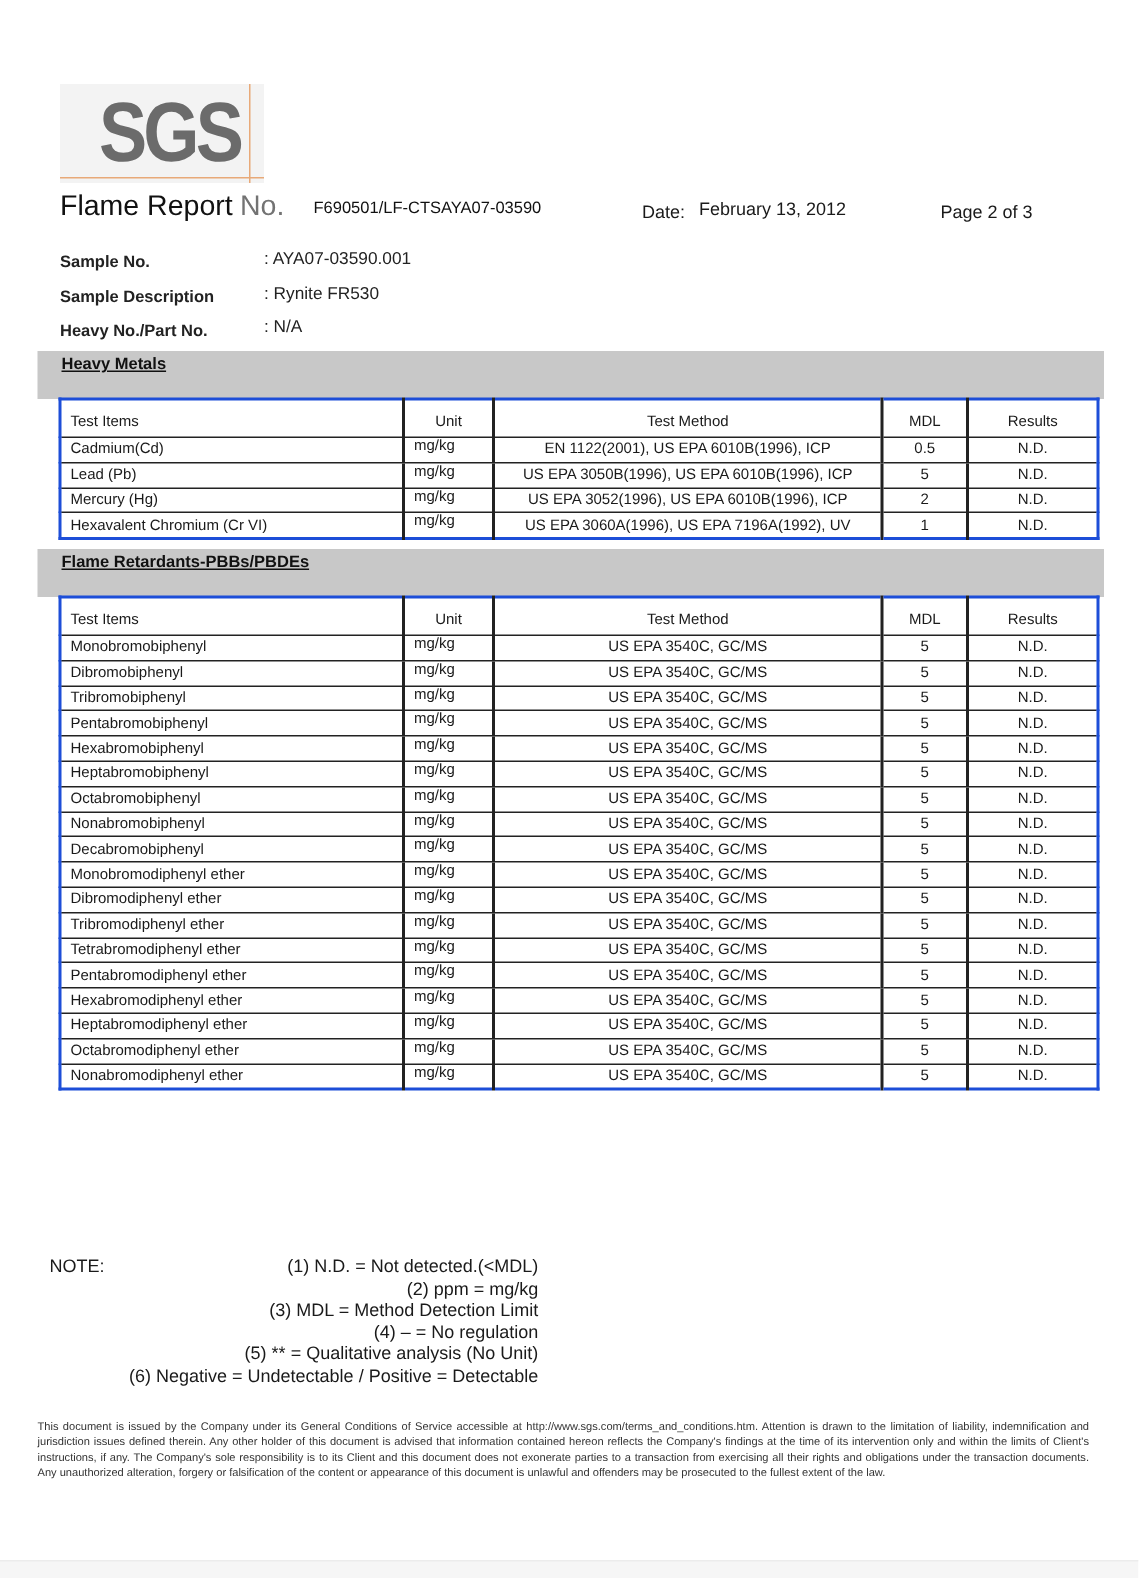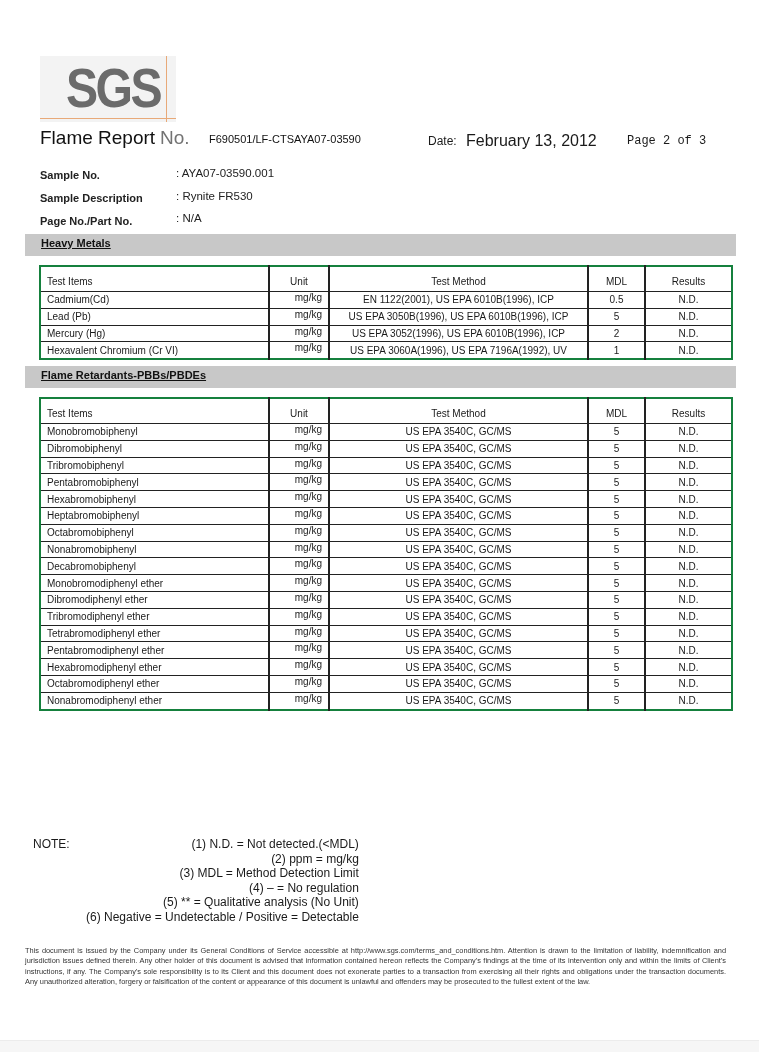--- a/index.html
+++ b/index.html
@@ -10,35 +10,35 @@
   .page-edge { position: absolute; left: 0; top: 1040px; width: 759px; height: 12px; background: #f6f6f6; border-top: 1px solid #ececec; }
   .logo-box { position: absolute; left: 40px; top: 56px; width: 136px; height: 66px; background: #f3f3f3; }
   .logo-text { position: absolute; left: 26px; top: 2px; font-family: "Liberation Sans", sans-serif; font-weight: bold; font-size: 56px; letter-spacing: -3px; color: #6b6b6b; transform: scaleX(0.86); transform-origin: left top; line-height: 60px; }
   .logo-hline { position: absolute; left: 0; top: 62px; width: 136px; height: 1px; background: #e8a978; }
   .logo-vline { position: absolute; left: 126px; top: 0; width: 1px; height: 66px; background: #e8a978; }
 
   .report-title { position: absolute; left: 40px; top: 127px; font-size: 19px; color: #111; }
   .report-no-label { position: absolute; left: 160px; top: 127px; font-size: 19px; color: #737373; }
   .report-no { position: absolute; left: 189px; top: 133px; font-size: 11px; color: #111; padding-left: 20px; }
   .date-label { position: absolute; left: 428px; top: 134px; font-size: 12px; }
-  .date-value { position: absolute; left: 466px; top: 132px; font-size: 16px; }
-  .page-num { position: absolute; left: 627px; top: 134px; font-size: 12px; font-family: Liberation Mono, monospace; }
+  .date-value { position: absolute; left: 466px; top: 132px; font-size: 12px; }
+  .page-num { position: absolute; left: 627px; top: 134px; font-size: 12px; }
 
   .info-label { position: absolute; left: 40px; font-size: 11px; font-weight: bold; color: #222; }
   .info-value { position: absolute; left: 176px; font-size: 11.5px; color: #222; }
 
-  .section-bar { position: absolute; left: 25px; width: 711px; height: 22px; background: #c8c8c8; }
+  .section-bar { position: absolute; left: 25px; width: 711px; height: 32px; background: #c8c8c8; }
   .section-title { position: absolute; left: 16px; top: 3px; font-size: 11px; font-weight: bold; text-decoration: underline; color: #111; }
 
   table.rt { position: absolute; left: 39px; width: 692px; border-collapse: collapse; font-size: 10px; table-layout: fixed; }
   table.rt td, table.rt th { border: 1px solid #222; padding: 0 6px; height: 15.8px; line-height: 15px; font-weight: normal; white-space: nowrap; overflow: hidden; }
-  table.rt { border: 2px solid #15803d; }
+  table.rt { border: 2px solid #1d4ed8; }
   table.rt th { height: 22px; vertical-align: bottom; padding-bottom: 2px; }
   table.rt td.item, table.rt th.item { text-align: left; }
-  table.rt td.unit { text-align: right; vertical-align: top; line-height: 12px; }
+  table.rt td.unit { text-align: left; vertical-align: top; line-height: 12px; }
   table.rt .c { text-align: center; }
   table.rt td:nth-child(2), table.rt th:nth-child(2) { border-left: 2px solid #222; border-right: 2px solid #222; }
   table.rt td:nth-child(4), table.rt th:nth-child(4) { border-left: 2px solid #222; border-right: 2px solid #222; }
 
   .note-label { position: absolute; left: 33px; top: 837px; font-size: 12px; }
   .note-list { position: absolute; left: 86px; top: 837px; font-size: 12px; line-height: 14.6px; text-align: right; }
 
   .disclaimer { position: absolute; left: 25px; top: 946px; width: 701px; font-size: 7.4px; line-height: 10.4px; color: #333; text-align: justify; }
 </style>
 </head>
@@ -54,21 +54,21 @@
 <div class="report-no-label">No.</div>
 <div class="report-no">F690501/LF-CTSAYA07-03590</div>
 <div class="date-label">Date:</div>
 <div class="date-value">February 13, 2012</div>
 <div class="page-num">Page 2 of 3</div>
 
 <div class="info-label" style="top:169px">Sample No.</div>
 <div class="info-value" style="top:167px">: AYA07-03590.001</div>
 <div class="info-label" style="top:192px">Sample Description</div>
 <div class="info-value" style="top:190px">: Rynite FR530</div>
-<div class="info-label" style="top:215px">Page No./Part No.</div>
+<div class="info-label" style="top:215px">Heavy No./Part No.</div>
 <div class="info-value" style="top:212px">: N/A</div>
 
 <div class="section-bar" style="top:234px">
   <span class="section-title">Heavy Metals</span>
 </div>
 
 <table class="rt" style="top:265px">
   <colgroup>
       <col style="width:229px">
       <col style="width:60px">
@@ -238,20 +238,27 @@
         <td class="c">N.D.</td>
       </tr>
       <tr>
         <td class="item">Hexabromodiphenyl ether</td>
         <td class="unit">mg/kg</td>
         <td class="c">US EPA 3540C, GC/MS</td>
         <td class="c">5</td>
         <td class="c">N.D.</td>
       </tr>
       <tr>
+        <td class="item">Heptabromodiphenyl ether</td>
+        <td class="unit">mg/kg</td>
+        <td class="c">US EPA 3540C, GC/MS</td>
+        <td class="c">5</td>
+        <td class="c">N.D.</td>
+      </tr>
+      <tr>
         <td class="item">Octabromodiphenyl ether</td>
         <td class="unit">mg/kg</td>
         <td class="c">US EPA 3540C, GC/MS</td>
         <td class="c">5</td>
         <td class="c">N.D.</td>
       </tr>
       <tr>
         <td class="item">Nonabromodiphenyl ether</td>
         <td class="unit">mg/kg</td>
         <td class="c">US EPA 3540C, GC/MS</td>

